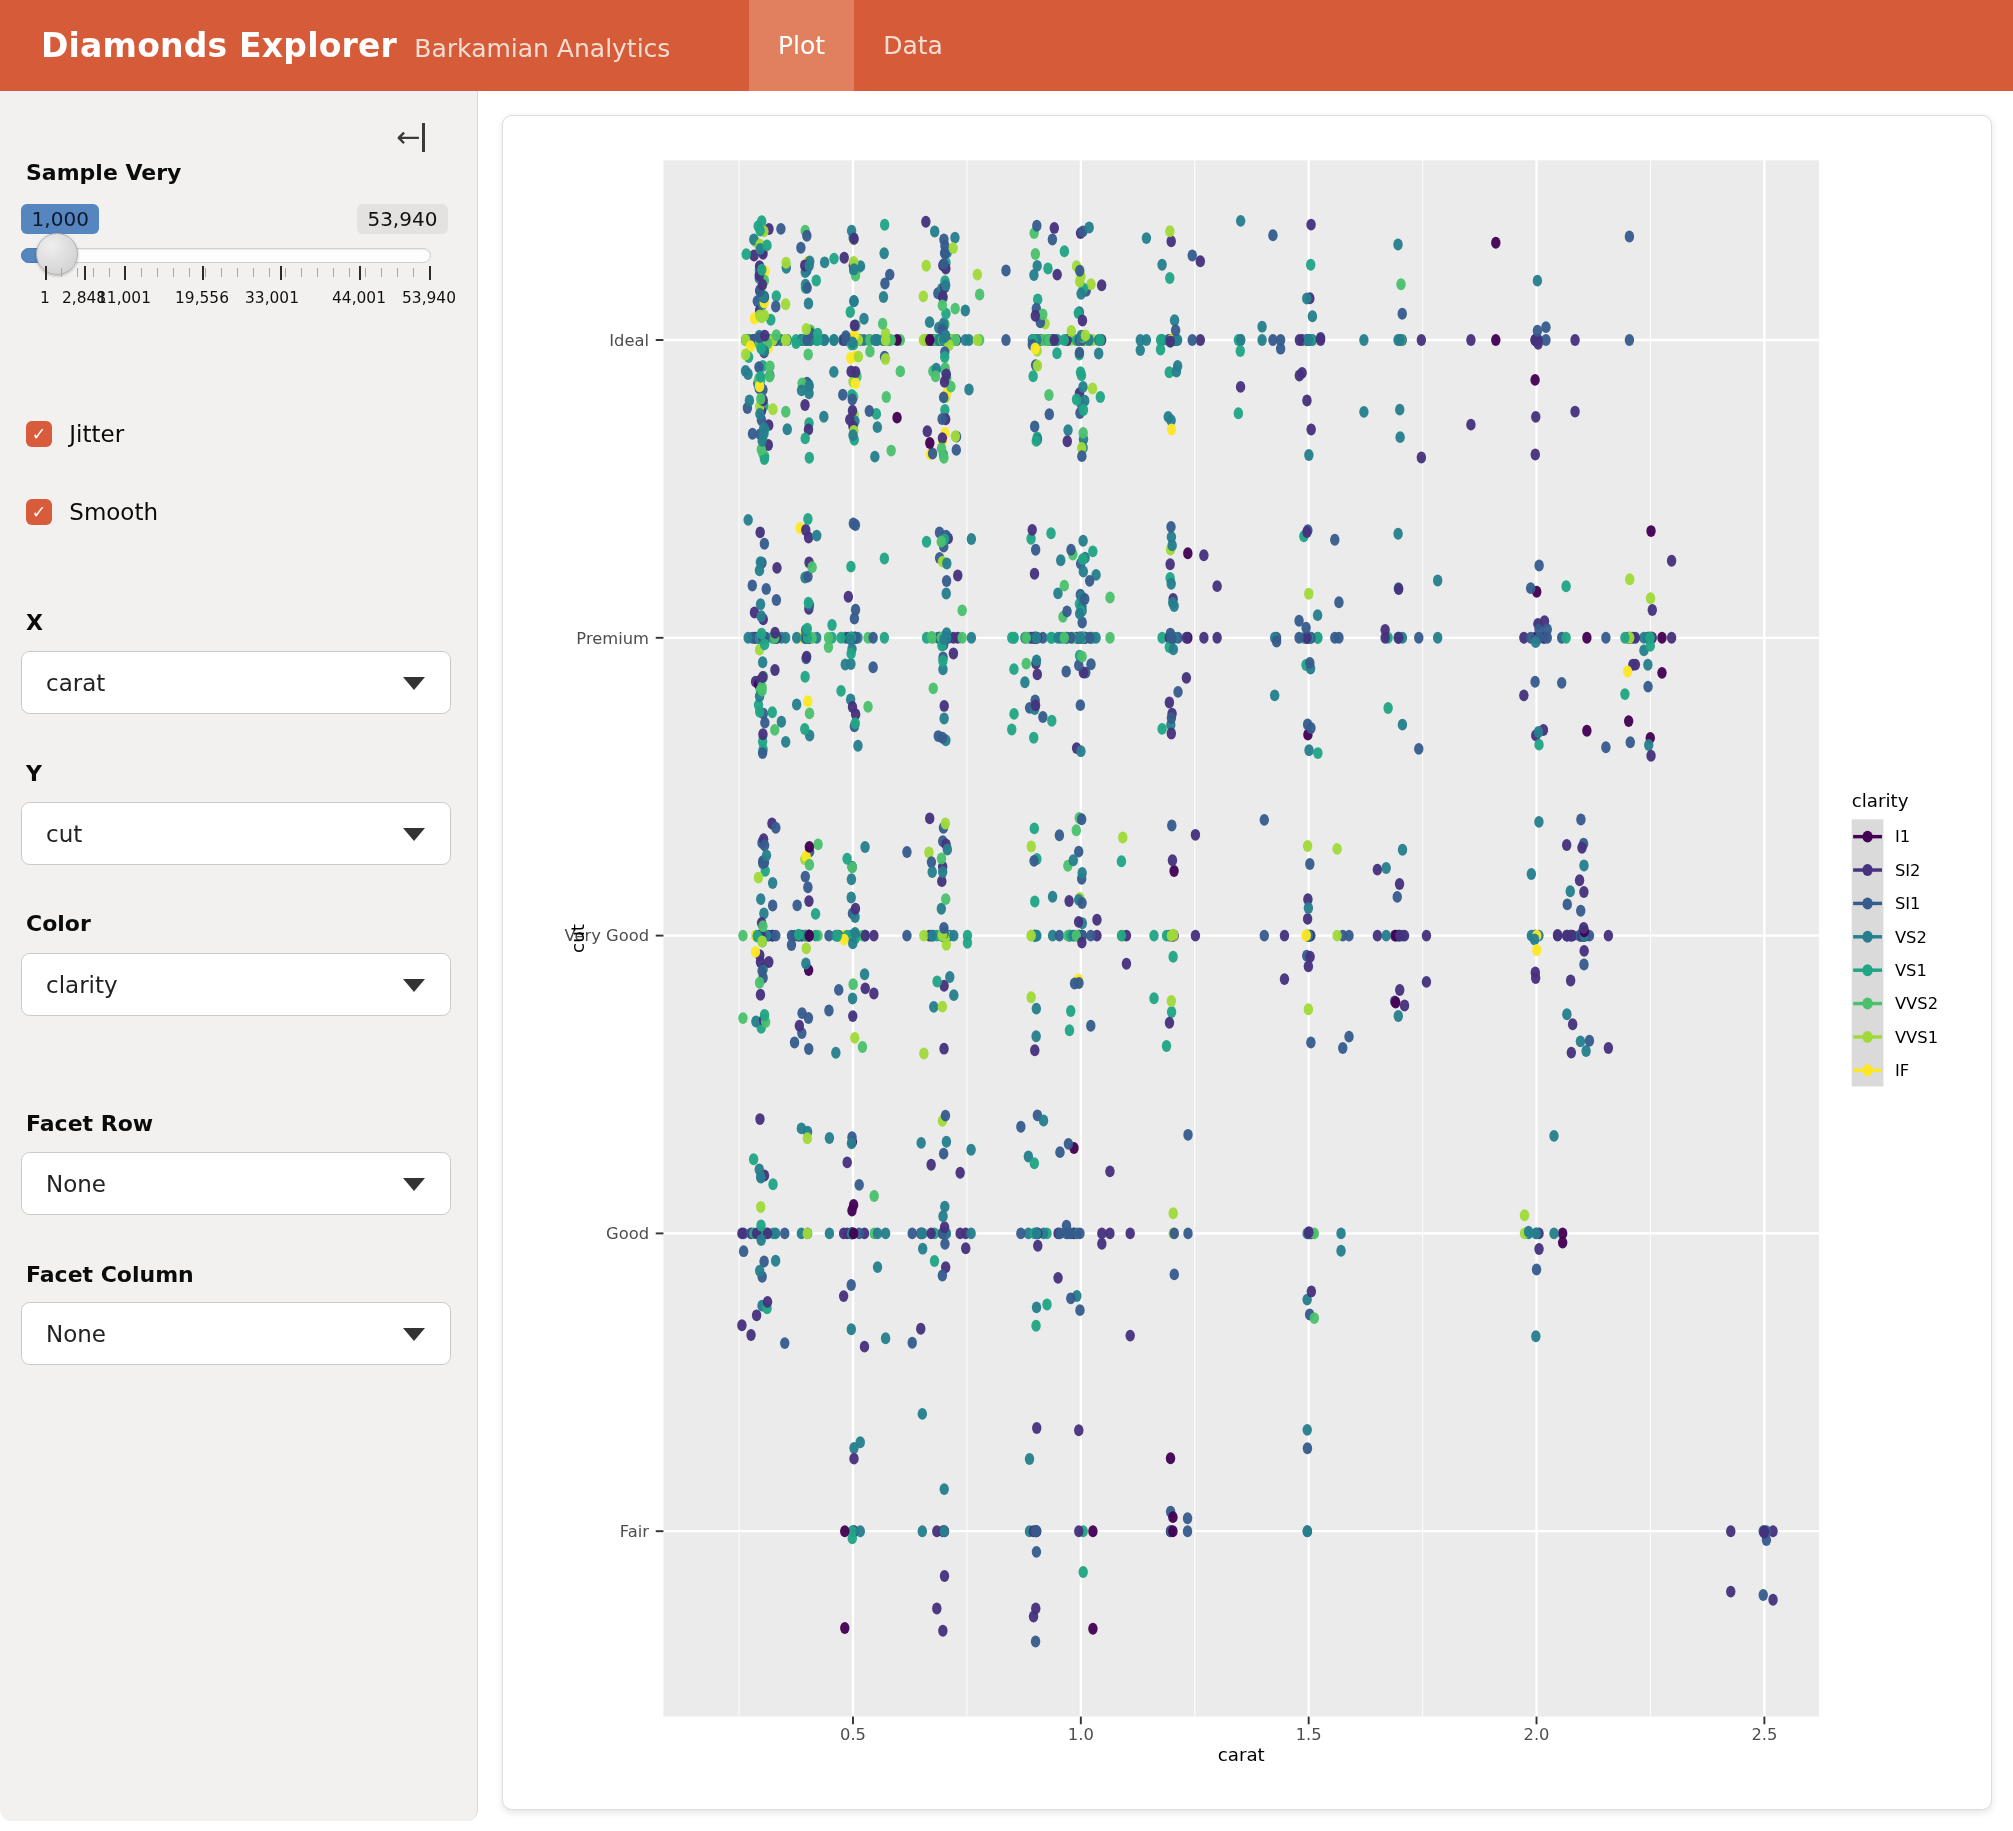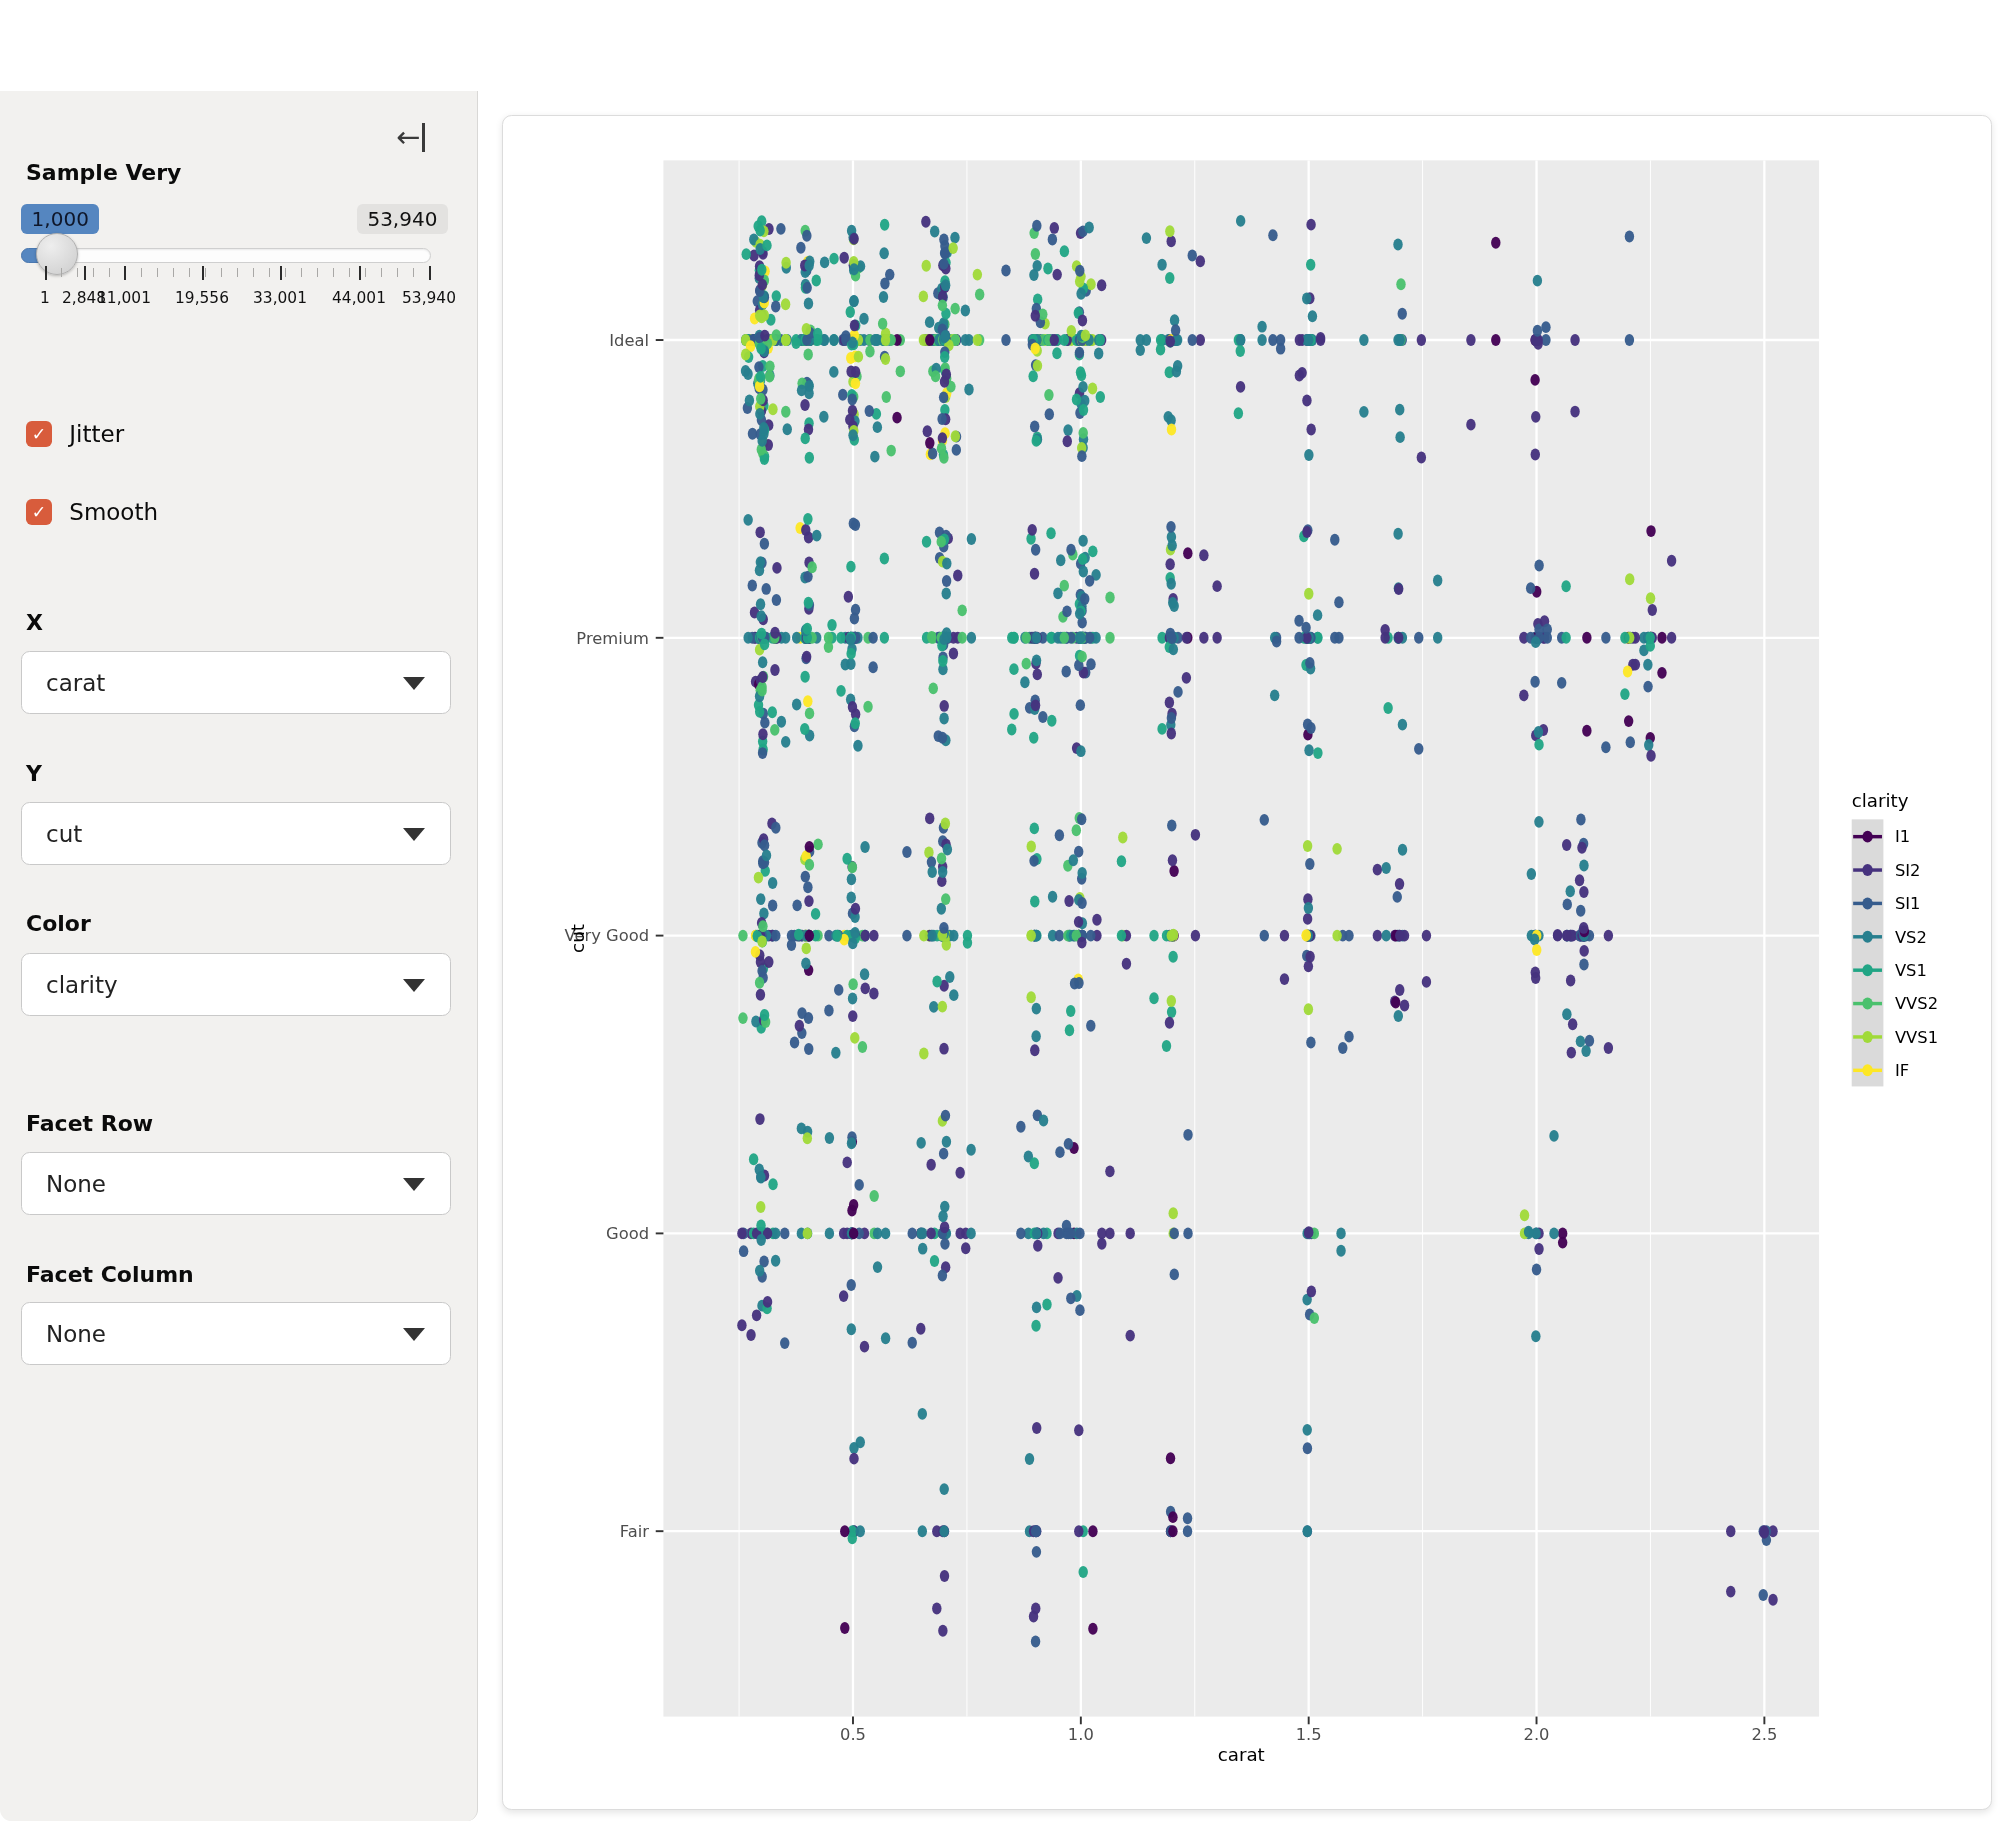--- a/index.html
+++ b/index.html
@@ -63,20 +63,30 @@
   
   .card{position:absolute;left:502px;top:115px;width:1488px;height:1693px;background:#fff;
         border:1px solid #dcdcdc;border-radius:9.6px;box-shadow:0 2.9px 7.7px rgba(0,0,0,.10);}
   .card svg{display:block;}
 </style>
 </head>
 <body>
 
 <div id="app">
 
+  <div class="header">
+    <div class="brand">
+      <span class="brand-title">Diamonds Explorer</span>
+      <span class="brand-sub">Barkamian Analytics</span>
+    </div>
+    <div class="tabs">
+      <div class="tab active">Plot</div>
+      <div class="tab">Data</div>
+    </div>
+  </div>
 
   <div class="sidebar">
     <div class="collapse-btn">←<span class="bar"></span></div>
 
     <div class="ctl-label ss-label">Sample Very</div>
     <div class="badge badge-val">1,000</div>
     <div class="badge badge-max">53,940</div>
     <div class="slider-track"></div>
     <div class="slider-fill"></div>
     <div class="slider-handle"></div>
@@ -108,21 +118,21 @@
         <div class="sg-tick sg-minor" style="left: 429px;"></div>
         <div class="sg-tick sg-major" style="left: 45px;"></div>
         <div class="sg-lab" style="left: 45px;">1</div>
         <div class="sg-tick sg-major" style="left: 84px;"></div>
         <div class="sg-lab" style="left: 84px;">2,848</div>
         <div class="sg-tick sg-major" style="left: 124px;"></div>
         <div class="sg-lab" style="left: 124px;">11,001</div>
         <div class="sg-tick sg-major" style="left: 202px;"></div>
         <div class="sg-lab" style="left: 202px;">19,556</div>
         <div class="sg-tick sg-major" style="left: 280px;"></div>
-        <div class="sg-lab" style="left: 280px;">33,001</div>
+        <div class="sg-lab" style="left: 272px;">33,001</div>
         <div class="sg-tick sg-major" style="left: 359px;"></div>
         <div class="sg-lab" style="left: 359px;">44,001</div>
         <div class="sg-tick sg-major" style="left: 429px;"></div>
         <div class="sg-lab" style="left: 429px;">53,940</div>
       </div>
 
     <div class="chk-row chk-jitter">
       <div class="chk-box">✓</div>
       <div class="chk-lab">Jitter</div>
     </div>

